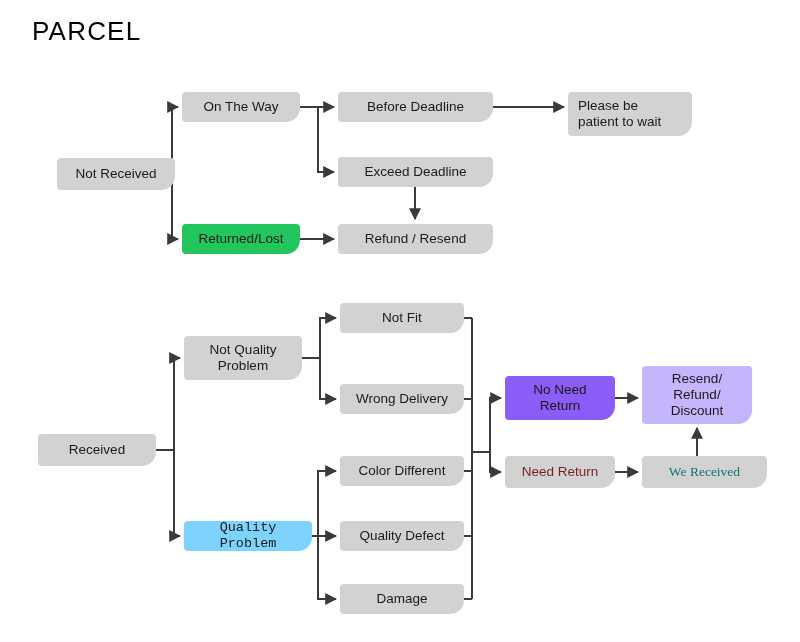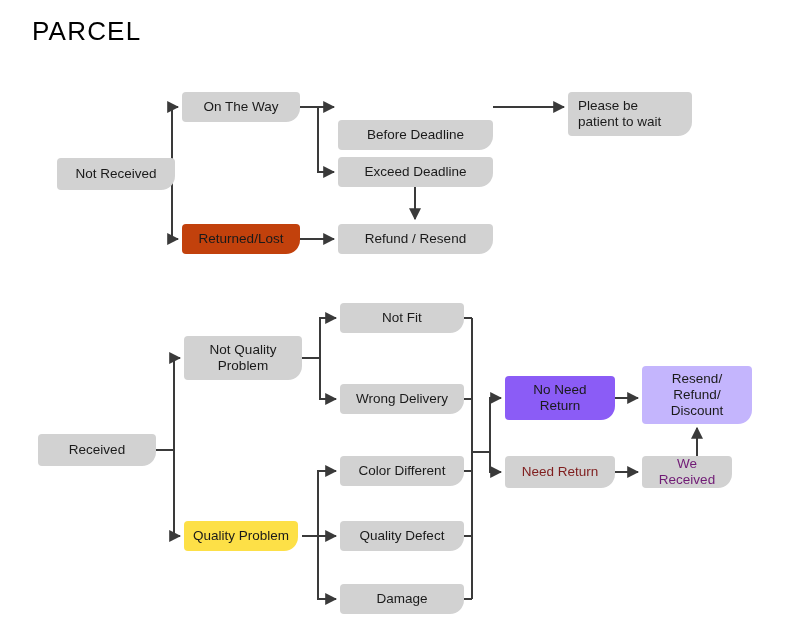--- a/index.html
+++ b/index.html
@@ -116,36 +116,36 @@
 
       <path d="M 615 472 L 638 472" marker-end="url(#arrow)"></path>
 
       <path d="M 697 456 L 697 428" marker-end="url(#arrow)"></path>
     </g>
   </svg>
 
   <div id="nodes">
       <div class="node" style="left: 36px; top: 158px; width: 118px; height: 32px; background: rgb(210, 210, 210); color: rgb(26, 26, 26); margin-left: 21px;">Not Received</div>
       <div class="node" style="left: 182px; top: 92px; width: 118px; height: 30px; background: rgb(210, 210, 210); color: rgb(26, 26, 26);">On The Way</div>
-      <div class="node" style="left: 182px; top: 224px; width: 118px; height: 30px; background: #c2410c; color: rgb(26, 26, 26);">Returned/Lost</div>
-      <div class="node" style="left: 338px; top: 92px; width: 155px; height: 30px; background: rgb(210, 210, 210); color: rgb(26, 26, 26); margin-top: 28px;">Before Deadline</div>
+      <div class="node" style="left: 182px; top: 224px; width: 118px; height: 30px; background: #22c55e; color: rgb(26, 26, 26);">Returned/Lost</div>
+      <div class="node" style="left: 338px; top: 92px; width: 155px; height: 30px; background: rgb(210, 210, 210); color: rgb(26, 26, 26);">Before Deadline</div>
       <div class="node" style="left: 338px; top: 157px; width: 155px; height: 30px; background: rgb(210, 210, 210); color: rgb(26, 26, 26);">Exceed Deadline</div>
       <div class="node" style="left: 338px; top: 224px; width: 155px; height: 30px; background: rgb(210, 210, 210); color: rgb(26, 26, 26); text-align: right;">Refund / Resend</div>
       <div class="node left-align" style="left: 568px; top: 92px; width: 124px; height: 44px; background: rgb(210, 210, 210); color: rgb(26, 26, 26);">Please be
 patient to wait</div>
       <div class="node" style="left: 38px; top: 434px; width: 118px; height: 32px; background: rgb(210, 210, 210); color: rgb(26, 26, 26);">Received</div>
       <div class="node" style="left: 184px; top: 336px; width: 118px; height: 44px; background: rgb(210, 210, 210); color: rgb(26, 26, 26);">Not Quality
 Problem</div>
-      <div class="node" style="left: 184px; top: 521px; width: 114px; height: 30px; background: #fde047; color: rgb(26, 26, 26);">Quality Problem</div>
+      <div class="node" style="left: 184px; top: 521px; width: 128px; height: 30px; background: #7dd3fc; color: rgb(26, 26, 26); font-family: Liberation Mono, monospace;">Quality Problem</div>
       <div class="node" style="left: 340px; top: 303px; width: 124px; height: 30px; background: rgb(210, 210, 210); color: rgb(26, 26, 26);">Not Fit</div>
       <div class="node" style="left: 340px; top: 384px; width: 124px; height: 30px; background: rgb(210, 210, 210); color: rgb(26, 26, 26);">Wrong Delivery</div>
       <div class="node" style="left: 340px; top: 456px; width: 124px; height: 30px; background: rgb(210, 210, 210); color: rgb(26, 26, 26);">Color Different</div>
       <div class="node" style="left: 340px; top: 521px; width: 124px; height: 30px; background: rgb(210, 210, 210); color: rgb(26, 26, 26);">Quality Defect</div>
       <div class="node" style="left: 340px; top: 584px; width: 124px; height: 30px; background: rgb(210, 210, 210); color: rgb(26, 26, 26);">Damage</div>
       <div class="node" style="left: 505px; top: 376px; width: 110px; height: 44px; background: #8b5cf6; color: rgb(26, 26, 26);">No Need
 Return</div>
       <div class="node" style="left: 505px; top: 456px; width: 110px; height: 32px; background: rgb(210, 210, 210); color: #7f1d1d;">Need Return</div>
       <div class="node" style="left: 642px; top: 366px; width: 110px; height: 58px; background: #c4b5fd; color: rgb(26, 26, 26);">Resend/
 Refund/
 Discount</div>
-      <div class="node" style="left: 642px; top: 456px; width: 90px; height: 32px; background: rgb(210, 210, 210); color: #701a75;">We Received</div>
+      <div class="node" style="left: 642px; top: 456px; width: 125px; height: 32px; background: rgb(210, 210, 210); color: #0f766e; font-family: Liberation Serif, serif;">We Received</div>
     </div>
 </div>
 
 </body></html>

